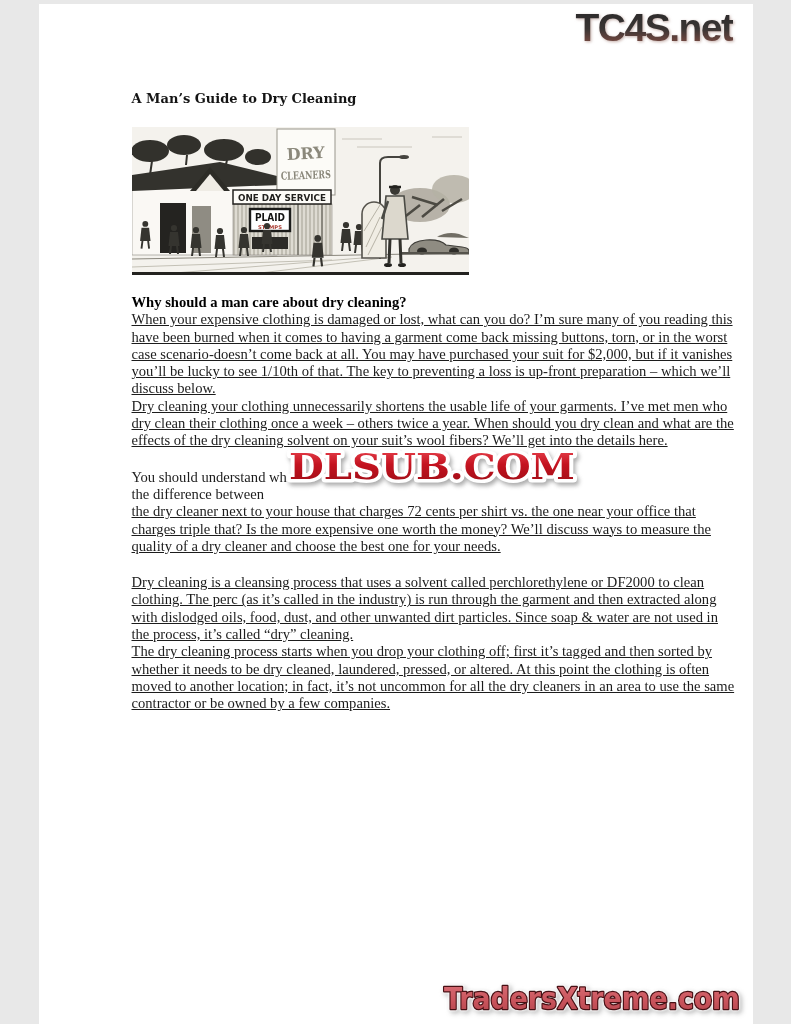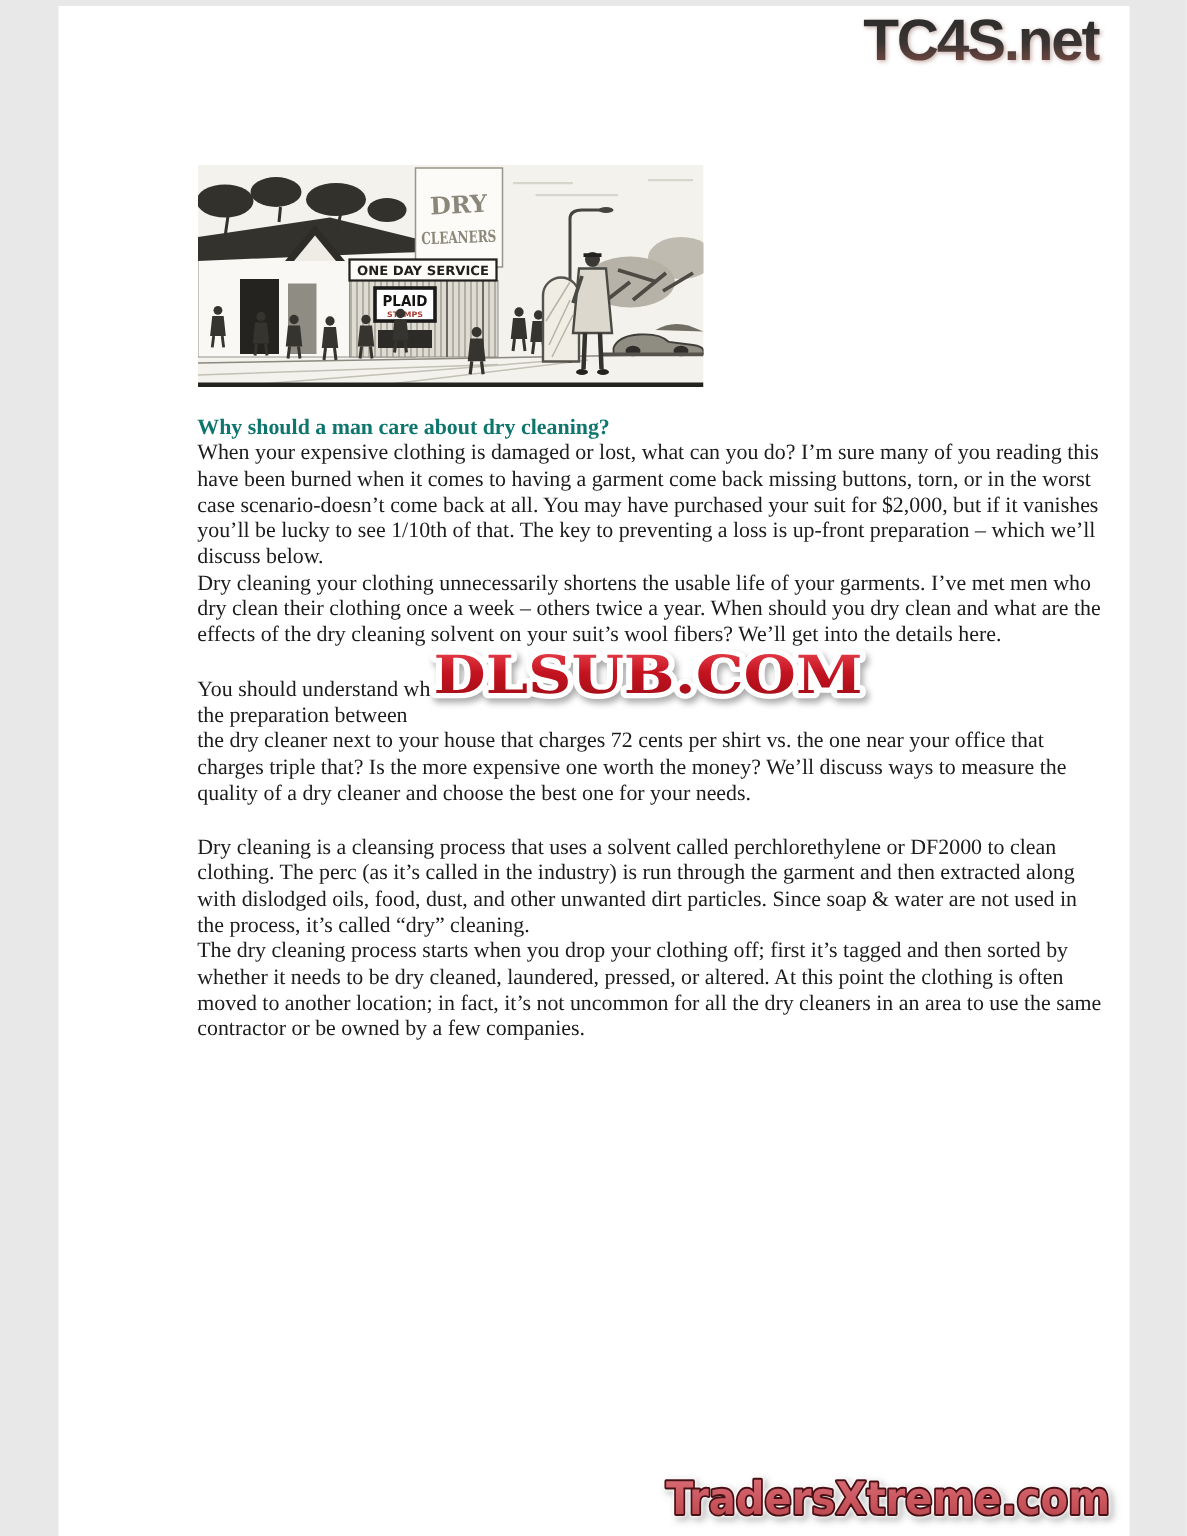--- a/index.html
+++ b/index.html
@@ -19,22 +19,22 @@
   }
   
   .content{position:absolute;left:93px;top:86px;width:607px;
     font-size:14.6px;line-height:17.3px;}
   .doc-title{
     font-family:"DejaVu Serif", serif;font-weight:bold;font-size:13px;
     color:#141414;margin:0;line-height:17px;
   }
   .illus{display:block;margin-top:20px;}
   .block{margin-top:19px;}
-  h2.subhead{font-size:14.6px;line-height:17.3px;font-weight:bold;margin:0;color:#0f766e;}
-  p.body{margin:0;}
+  h2.subhead{font-size:14.6px;line-height:17.3px;font-weight:bold;margin:0;color:#000000;}
+  p.body{margin:0;text-decoration:underline;}
   .p3{position:relative;}
   .p3-line1{display:flex;justify-content:space-between;white-space:nowrap;flex-direction:column;}
   .watermark{
     position:absolute;left:150px;top:-24px;width:300px;height:46px;
     filter:drop-shadow(2px 3px 2px rgba(70,70,70,.45));
     pointer-events:none;
   }
   .watermark text{
     font-family:"DejaVu Serif", serif;font-weight:bold;font-size:35px;
     paint-order:stroke;stroke:#ffffff;stroke-width:7px;stroke-linejoin:round;
@@ -56,20 +56,21 @@
 </style>
 </head>
 <body>
 
 <div class="page">
 
   <div class="tc4s">TC4S.net</div>
 
   <div class="content">
 
+    <h1 class="doc-title">A Man’s Guide to Dry Cleaning</h1>
 
     <svg class="illus" width="337" height="148" viewBox="0 0 337 148">
       <defs>
         <pattern id="hatch" width="4" height="10" patternUnits="userSpaceOnUse">
           <rect width="4" height="10" fill="#dedbd2"></rect>
           <path d="M2 0 V10" stroke="#a39f93" stroke-width="1"></path>
         </pattern>
       </defs>
 
       <rect x="0" y="0" width="337" height="148" fill="#f4f2ed"></rect>
@@ -162,21 +163,21 @@
     <div class="block">
       <h2 class="subhead">Why should a man care about dry cleaning?</h2>
       <p class="body">When your expensive clothing is damaged or lost, what can you do? I’m sure many of you reading this have been burned when it comes to having a garment come back missing buttons, torn, or in the worst case scenario-doesn’t come back at all. You may have purchased your suit for $2,000, but if it vanishes you’ll be lucky to see 1/10th of that. The key to preventing a loss is up-front preparation – which we’ll discuss below.</p>
     </div>
 
     <p class="body block">Dry cleaning your clothing unnecessarily shortens the usable life of your garments. I’ve met men who dry clean their clothing once a week – others twice a year. When should you dry clean and what are the effects of the dry cleaning solvent on your suit’s wool fibers? We’ll get into the details here.</p>
 
     <div class="block p3">
       <div class="p3-line1">
         <span>You should understand wh</span>
-        <span>the preparation between</span>
+        <span>the difference between</span>
       </div>
       <p class="body">the dry cleaner next to your house that charges 72 cents per shirt vs. the one near your office that charges triple that? Is the more expensive one worth the money? We’ll discuss ways to measure the quality of a dry cleaner and choose the best one for your needs.</p>
       <svg class="watermark" viewBox="0 0 300 46">
         <defs>
           <linearGradient id="wmred" x1="0" y1="0" x2="0" y2="1">
             <stop offset="0" stop-color="#ee4a55"></stop>
             <stop offset="0.45" stop-color="#c41320"></stop>
             <stop offset="1" stop-color="#9a0d15"></stop>
           </linearGradient>
         </defs>

